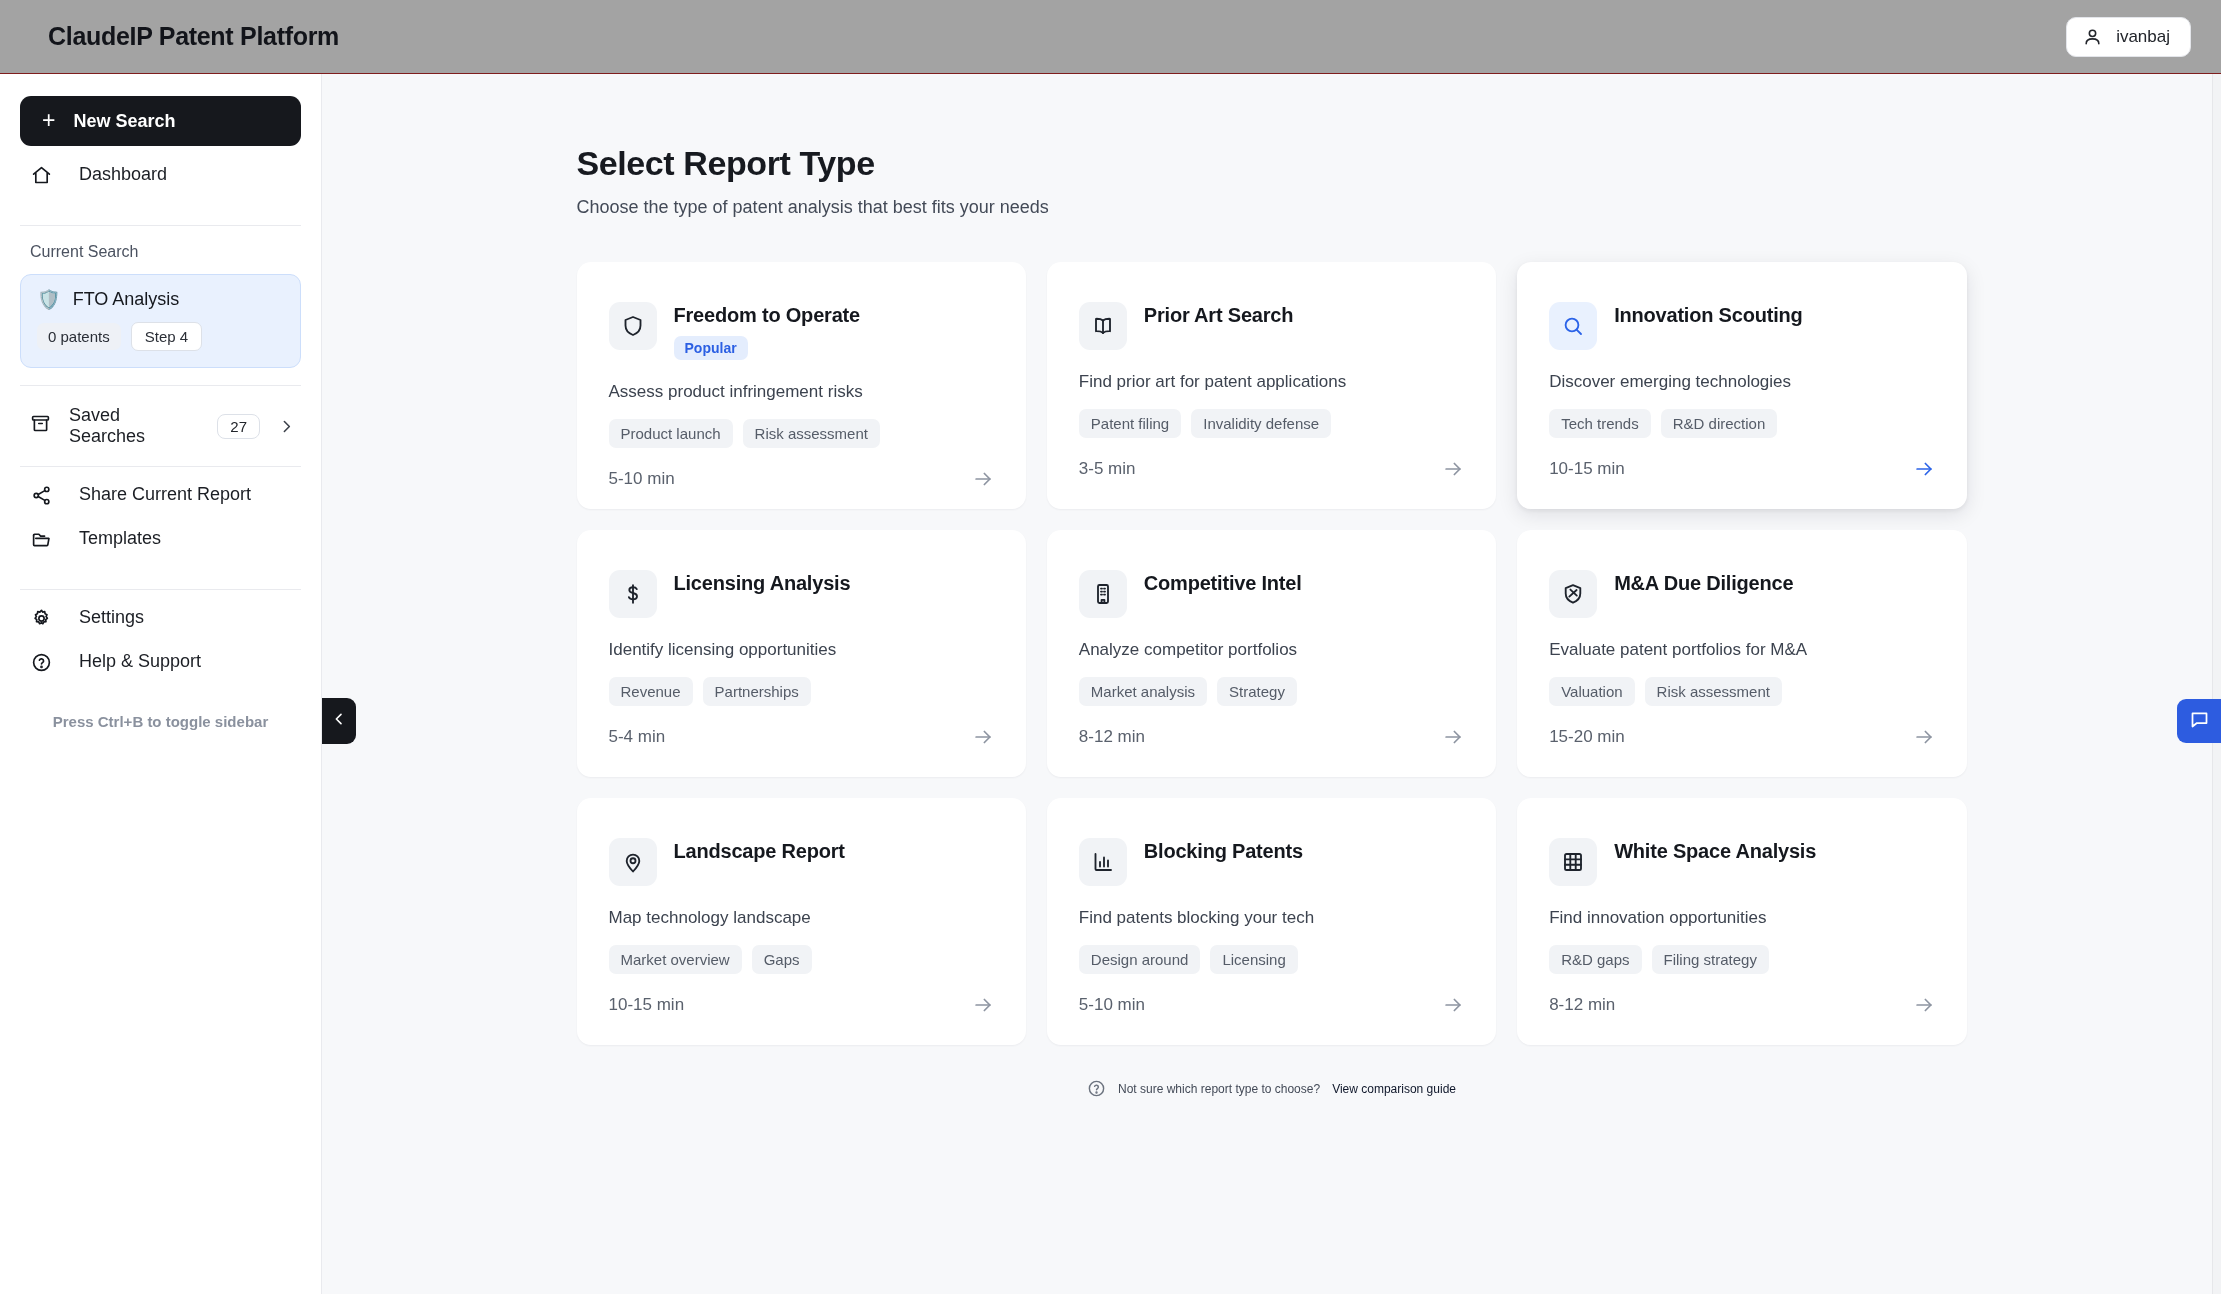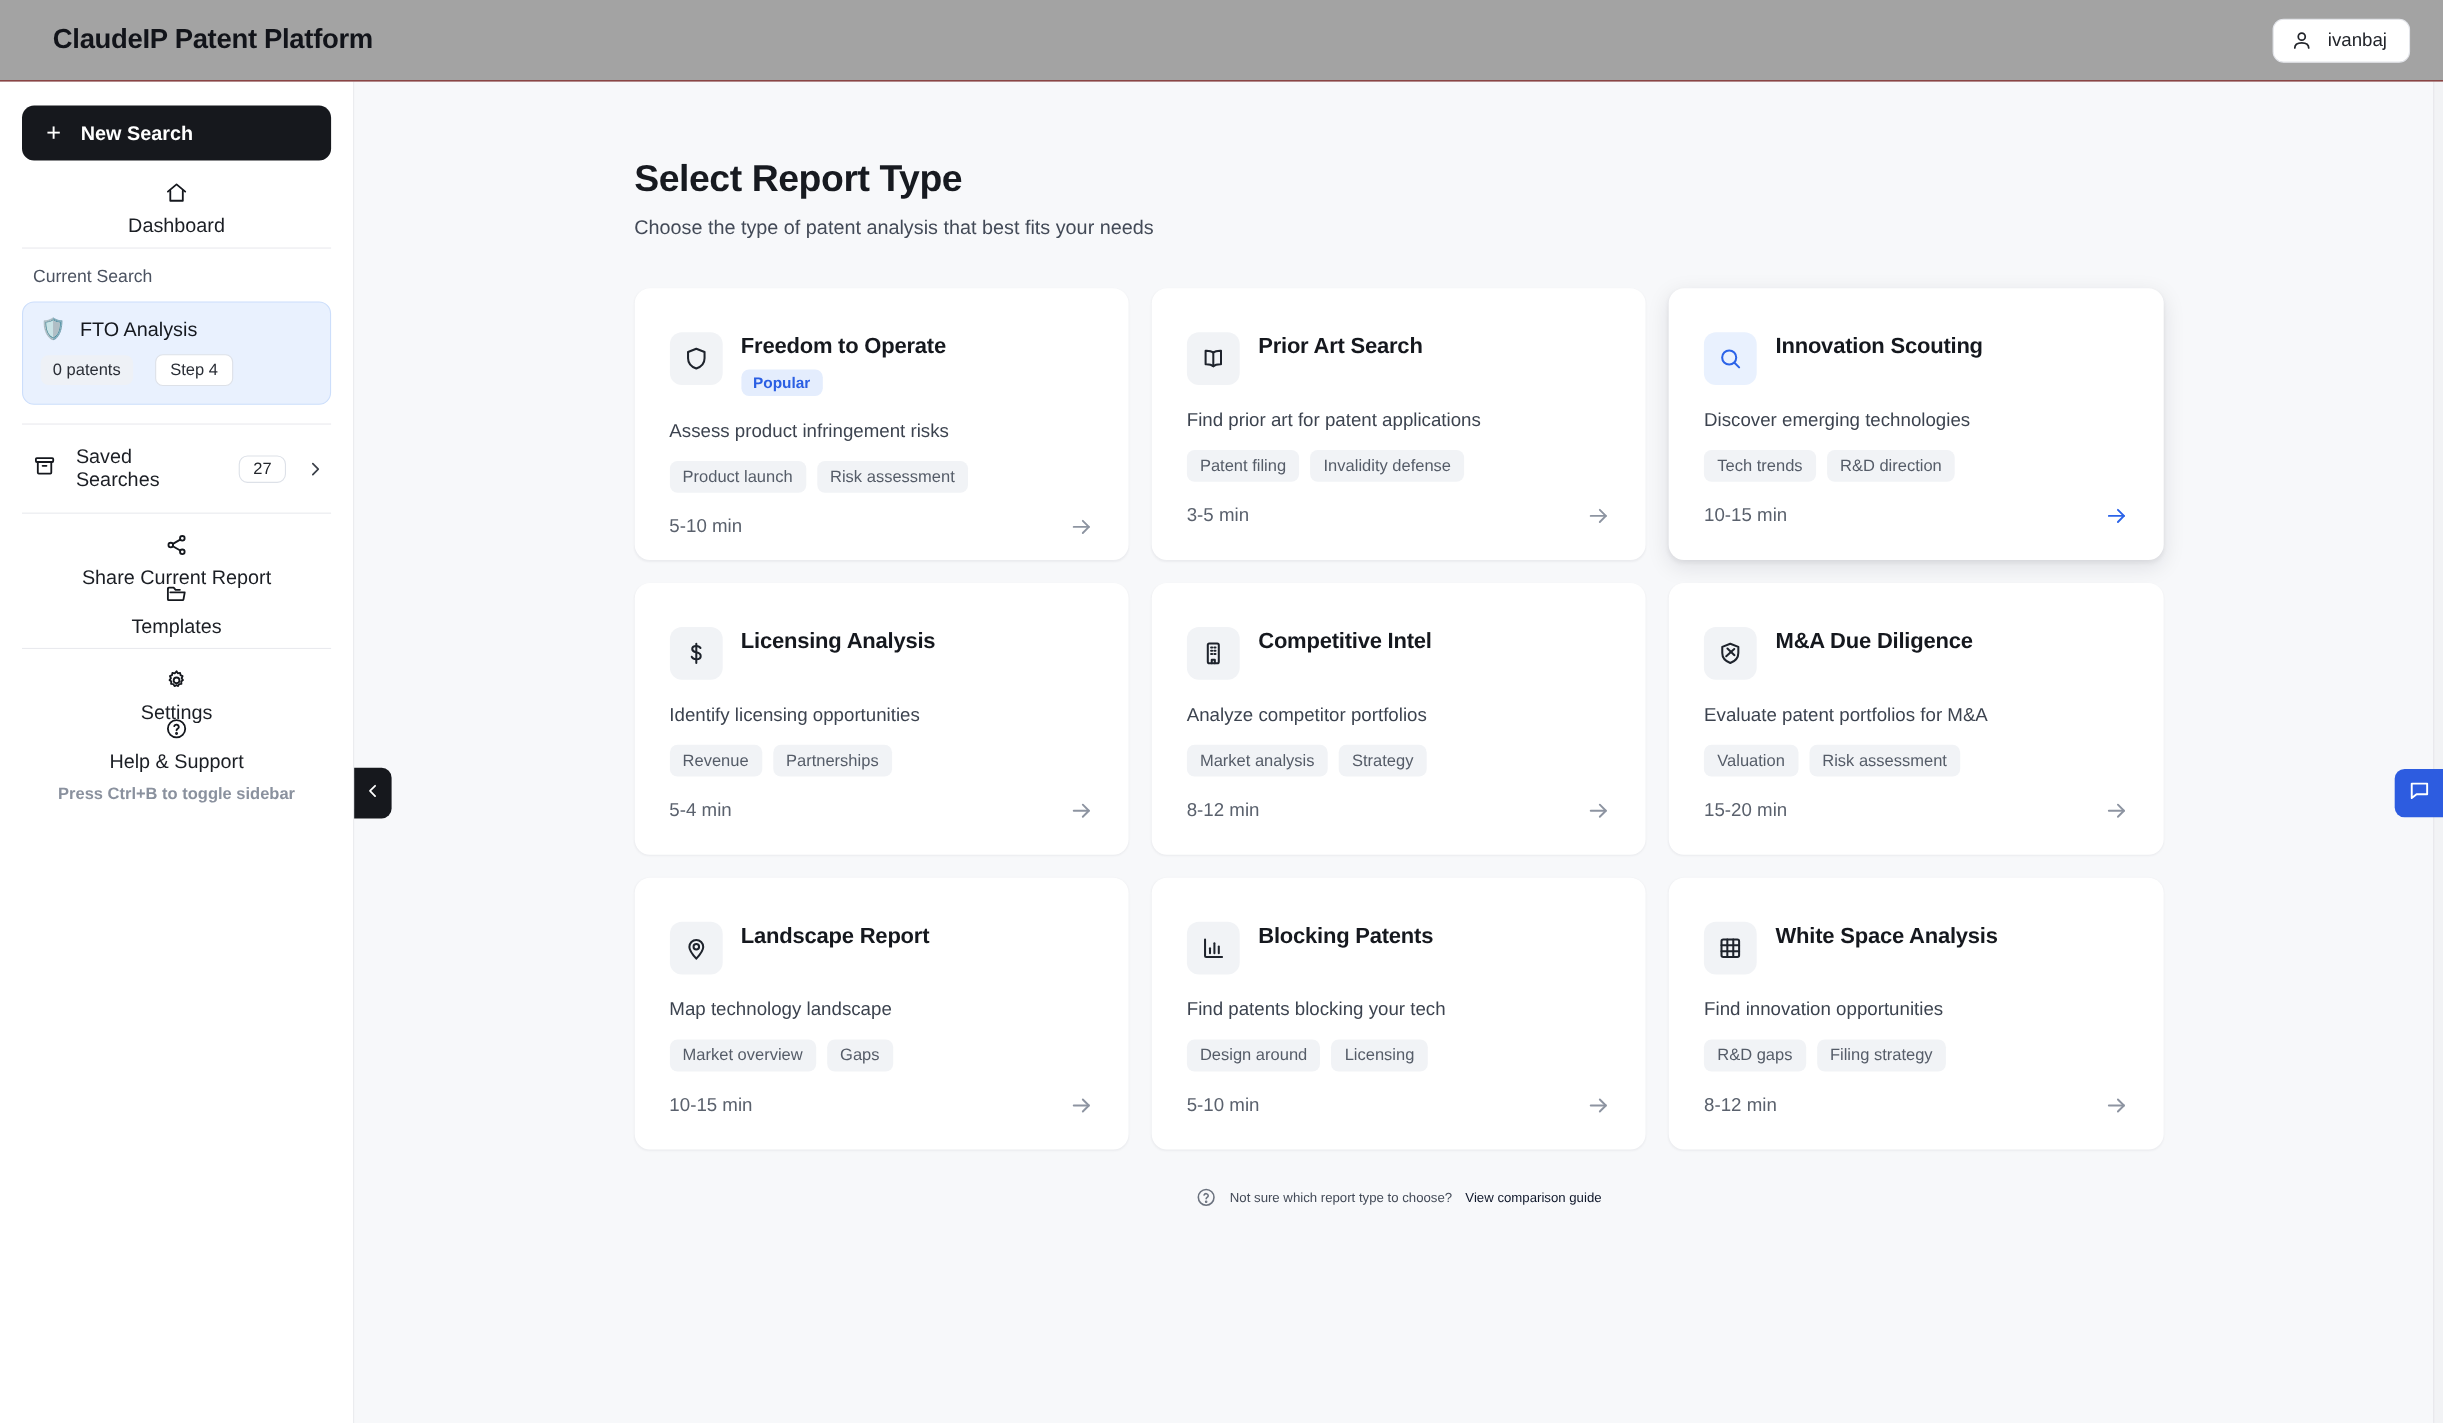--- a/index.html
+++ b/index.html
@@ -44,40 +44,40 @@
   .new-search-btn {
     display: flex; align-items: center; gap: 18px;
     background: #16181d; color: #fff;
     border-radius: 11px; height: 50px;
     padding: 0 22px; font-size: 18px; font-weight: 600;
     margin-bottom: 18px;
   }
   .plus-ic { font-size: 23px; font-weight: 400; line-height: 1; display:block; margin-top:-2px; }
 
   .nav-item {
-    display: flex; align-items: center; gap: 8px;
+    display: flex; gap: 26px;
     height: 44px; padding: 0 10px; border-radius: 9px;
-    font-size: 18px; color: #1b1e24; flex-direction: column;
+    font-size: 18px; color: #1b1e24;
   }
   .nav-item .ico { width: 23px; height: 23px; flex: 0 0 23px; display:flex; align-items:center; justify-content:center; }
   .nav-item .ico svg { display:block; }
 
   .divider { height: 1px; background: #e9eaee; margin: 17px 0 17px 0; }
 
   .section-label {
     font-size: 16px; color: #4b5260; padding: 0 10px; margin-bottom: 13px;
   }
 
   .current-card {
     background: #e9f1fe; border: 1px solid #ccdefb;
     border-radius: 11px; padding: 14px 16px 16px 16px;
   }
   .current-title { display: flex; align-items: center; gap: 12px; font-size: 18px; font-weight: 500; color: #15181e; }
   .shield-emoji { font-size: 19px; line-height: 1; }
-  .current-badges { display: flex; align-items: center; gap: 20px; margin-top: 12px; }
+  .current-badges { display: flex; align-items: center; gap: 10px; margin-top: 12px; }
   .pill-soft {
     background: #eef1f6; border-radius: 7px; padding: 5px 11px;
     font-size: 15px; color: #2a2e36;
   }
   .pill-outline {
     background: #ffffff; border: 1px solid #dde1e8; border-radius: 7px;
     padding: 5px 13px; font-size: 15px; color: #2a2e36;
   }
 
   .saved-row {

